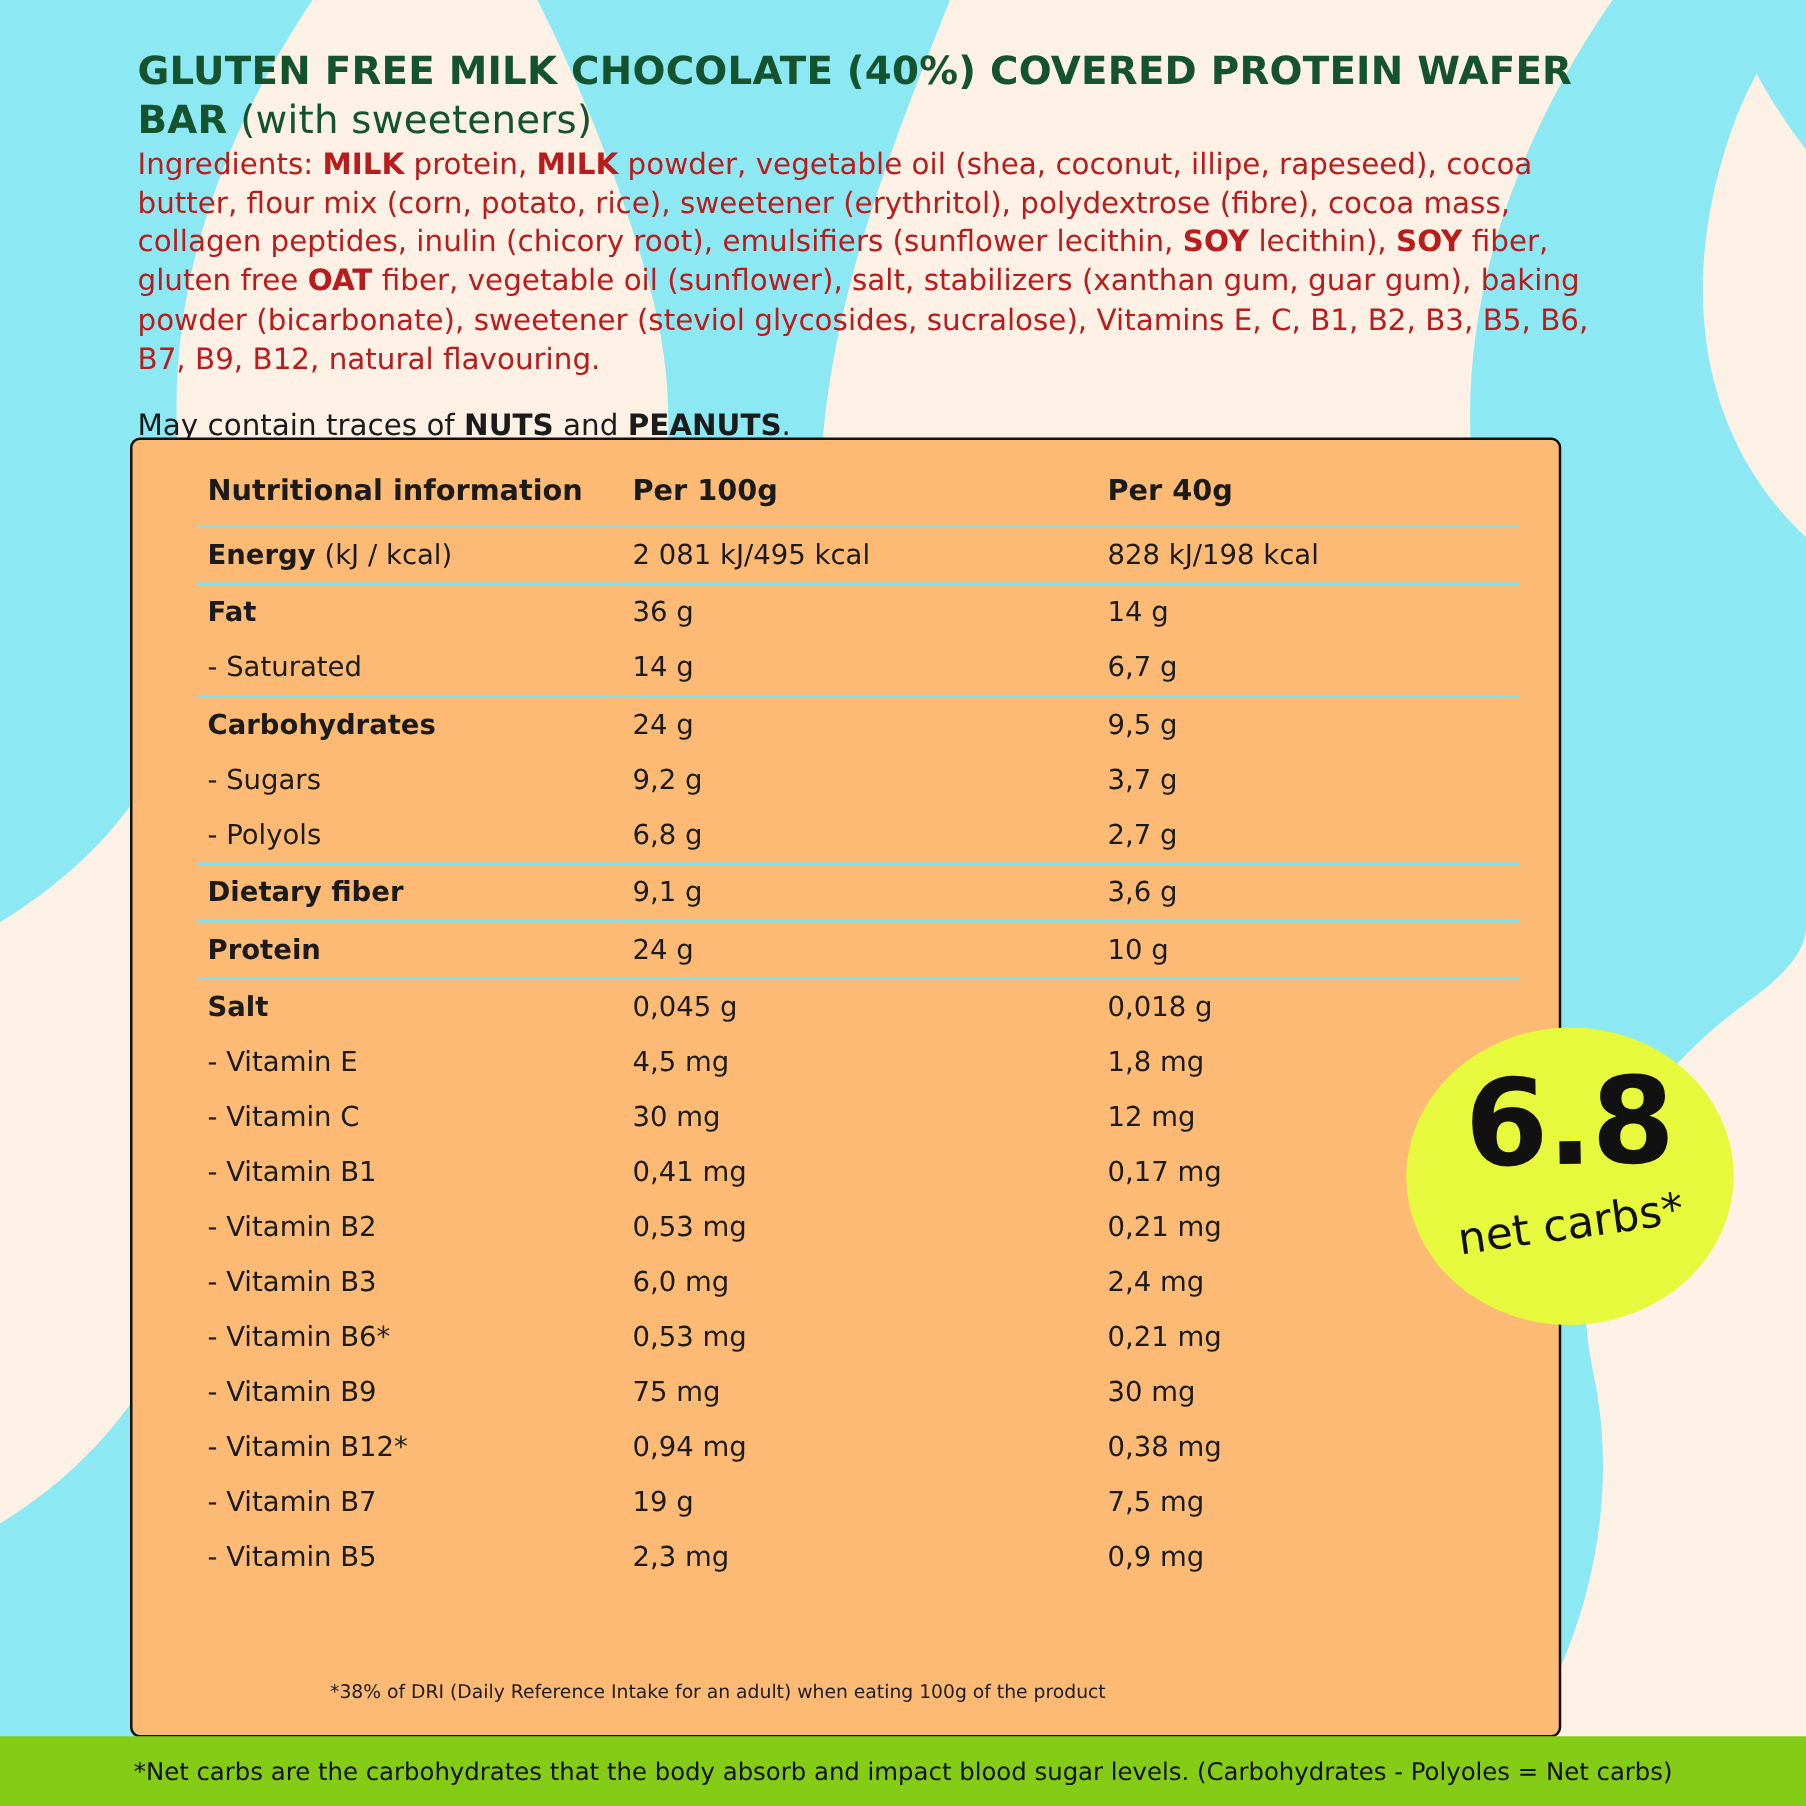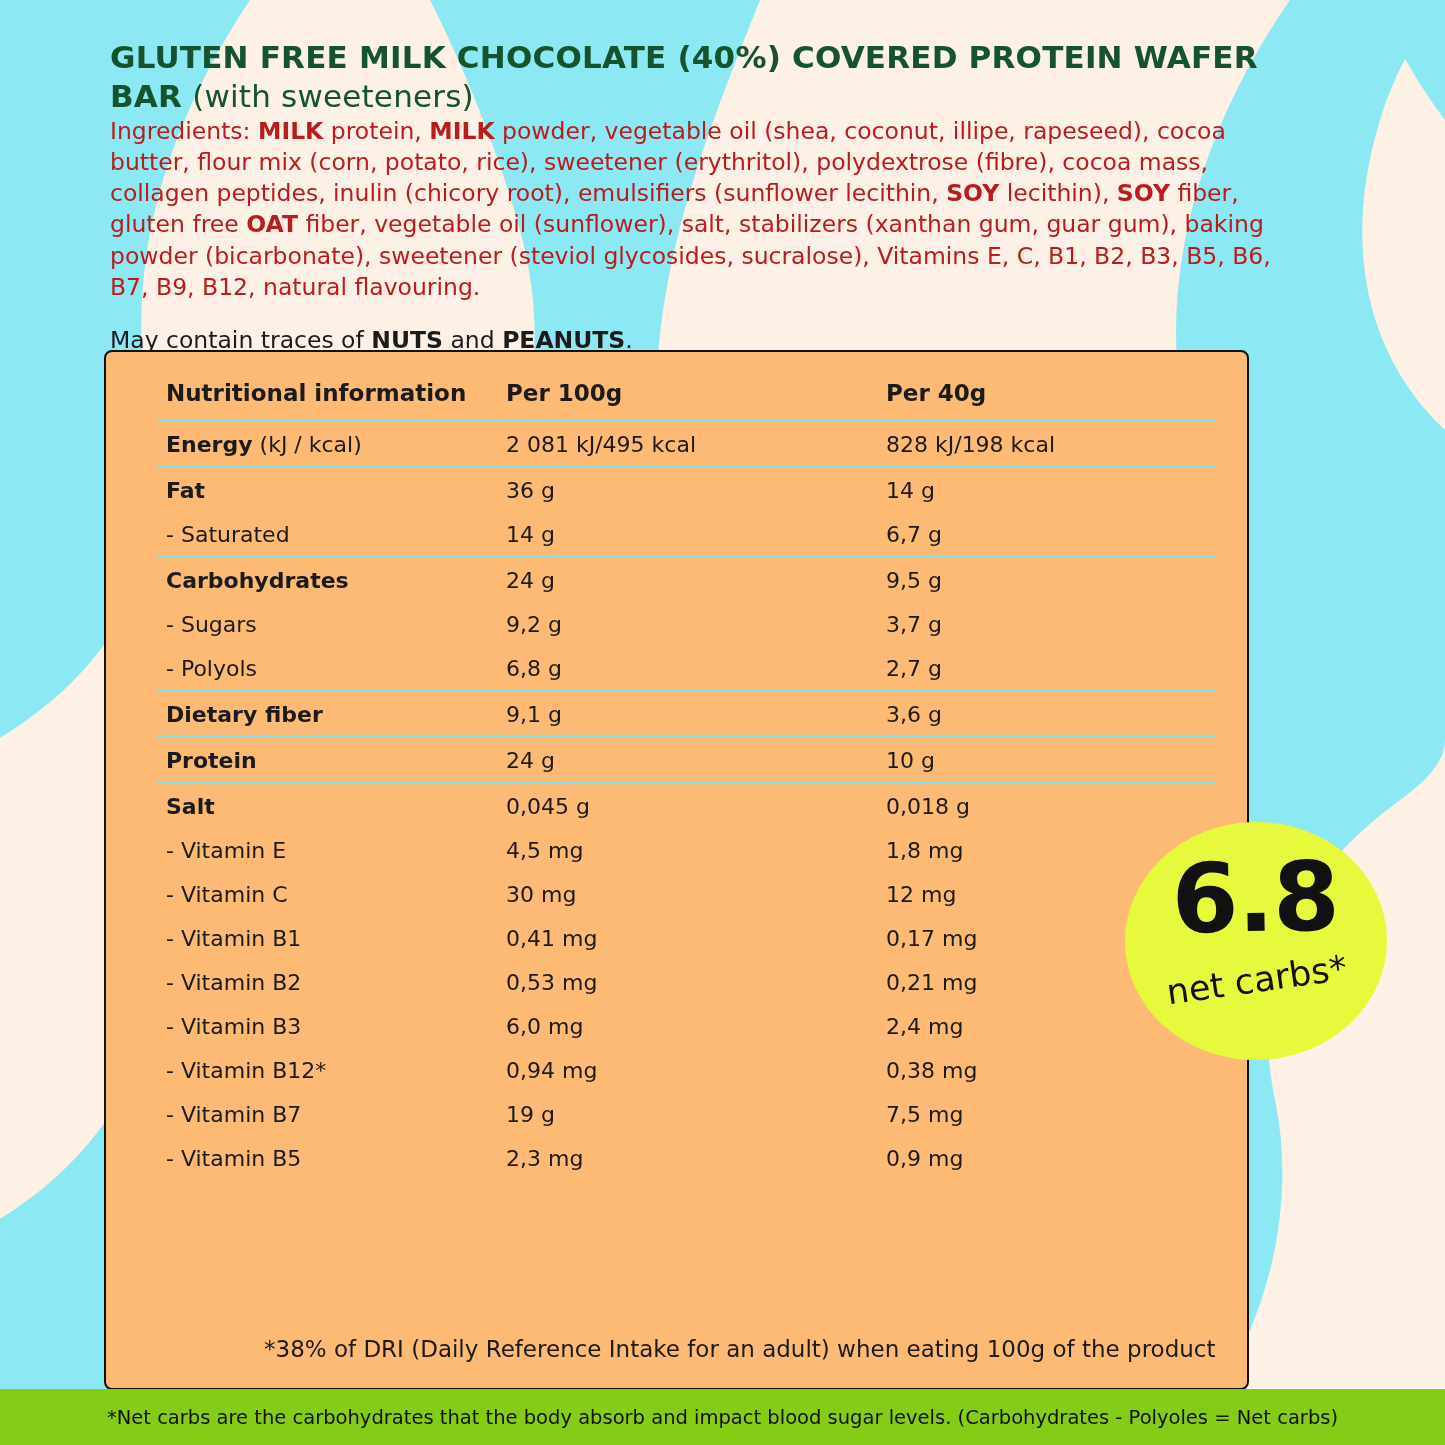--- a/index.html
+++ b/index.html
@@ -118,21 +118,21 @@
     font-weight: 700;
   }
   td.label-sub {
     font-weight: 400;
   }
 
   .footnote {
     position: absolute;
     left: 158px;
     bottom: 26px;
-    font-size: 23px;
+    font-size: 15px;
     color: #1b1b1b;
     text-align: center;
   }
 
   
   .net-badge {
     position: absolute;
     right: 58px;
     top: 822px;
     width: 262px;
@@ -292,20 +292,30 @@
             <td class="label-sub">- Vitamin B2</td>
             <td>0,53 mg</td>
             <td>0,21 mg</td>
           </tr>
           <tr>
             <td class="label-sub">- Vitamin B3</td>
             <td>6,0 mg</td>
             <td>2,4 mg</td>
           </tr>
           <tr>
+            <td class="label-sub">- Vitamin B6*</td>
+            <td>0,53 mg</td>
+            <td>0,21 mg</td>
+          </tr>
+          <tr>
+            <td class="label-sub">- Vitamin B9</td>
+            <td>75 mg</td>
+            <td>30 mg</td>
+          </tr>
+          <tr>
             <td class="label-sub">- Vitamin B12*</td>
             <td>0,94 mg</td>
             <td>0,38 mg</td>
           </tr>
           <tr>
             <td class="label-sub">- Vitamin B7</td>
             <td>19  g</td>
             <td>7,5 mg</td>
           </tr>
           <tr>

